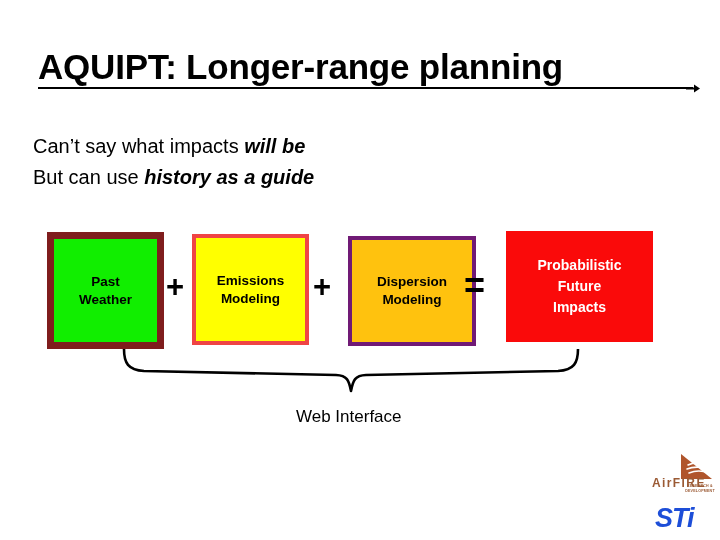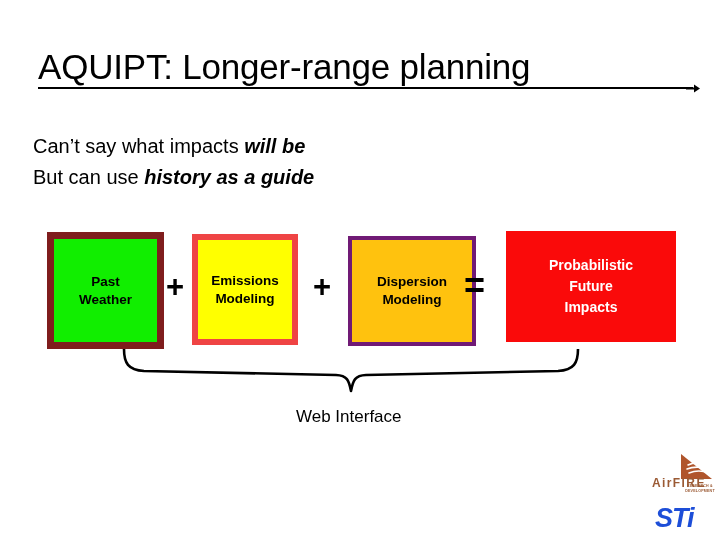--- a/index.html
+++ b/index.html
@@ -24,20 +24,21 @@
   
   #title {
     position: absolute;
     left: 38px;
     top: 47px;
     font-size: 35px;
     line-height: 40px;
     color: #000000;
     white-space: nowrap;
     letter-spacing: -0.2px;
+    font-weight: bold;
   }
   #title-rule {
     position: absolute;
     left: 38px;
     top: 87px;
     width: 655px;
     height: 2px;
     background: #000000;
   }
   #title-arrow {
@@ -85,31 +86,31 @@
     color: #000000;
   }
   .eqbox .bl { display: block; white-space: nowrap; }
 
   #box-weather {
     left: 47px;  top: 232px;  width: 117px; height: 117px;
     background: #11ee00;
     border: 7px solid #7f1d1d;
   }
   #box-emissions {
-    left: 192px; top: 234px;  width: 106px; height: 111px;
+    left: 192px; top: 234px;  width: 117px; height: 111px;
     background: #ffff00;
-    border: 6px solid #ef4444;
+    border: 4px solid #ef4444;
   }
   #box-dispersion {
     left: 348px; top: 236px;  width: 128px; height: 110px;
     background: #ffc20e;
     border: 4px solid #701a75;
   }
   #box-impacts {
-    left: 506px; top: 231px;  width: 170px; height: 111px;
+    left: 506px; top: 231px;  width: 147px; height: 111px;
     background: #fa0a0a;
     border: none;
     color: #ffffff;
     font-size: 14px;
     line-height: 21px;
   }
 
   .op {
     position: absolute;
     font-weight: bold;

